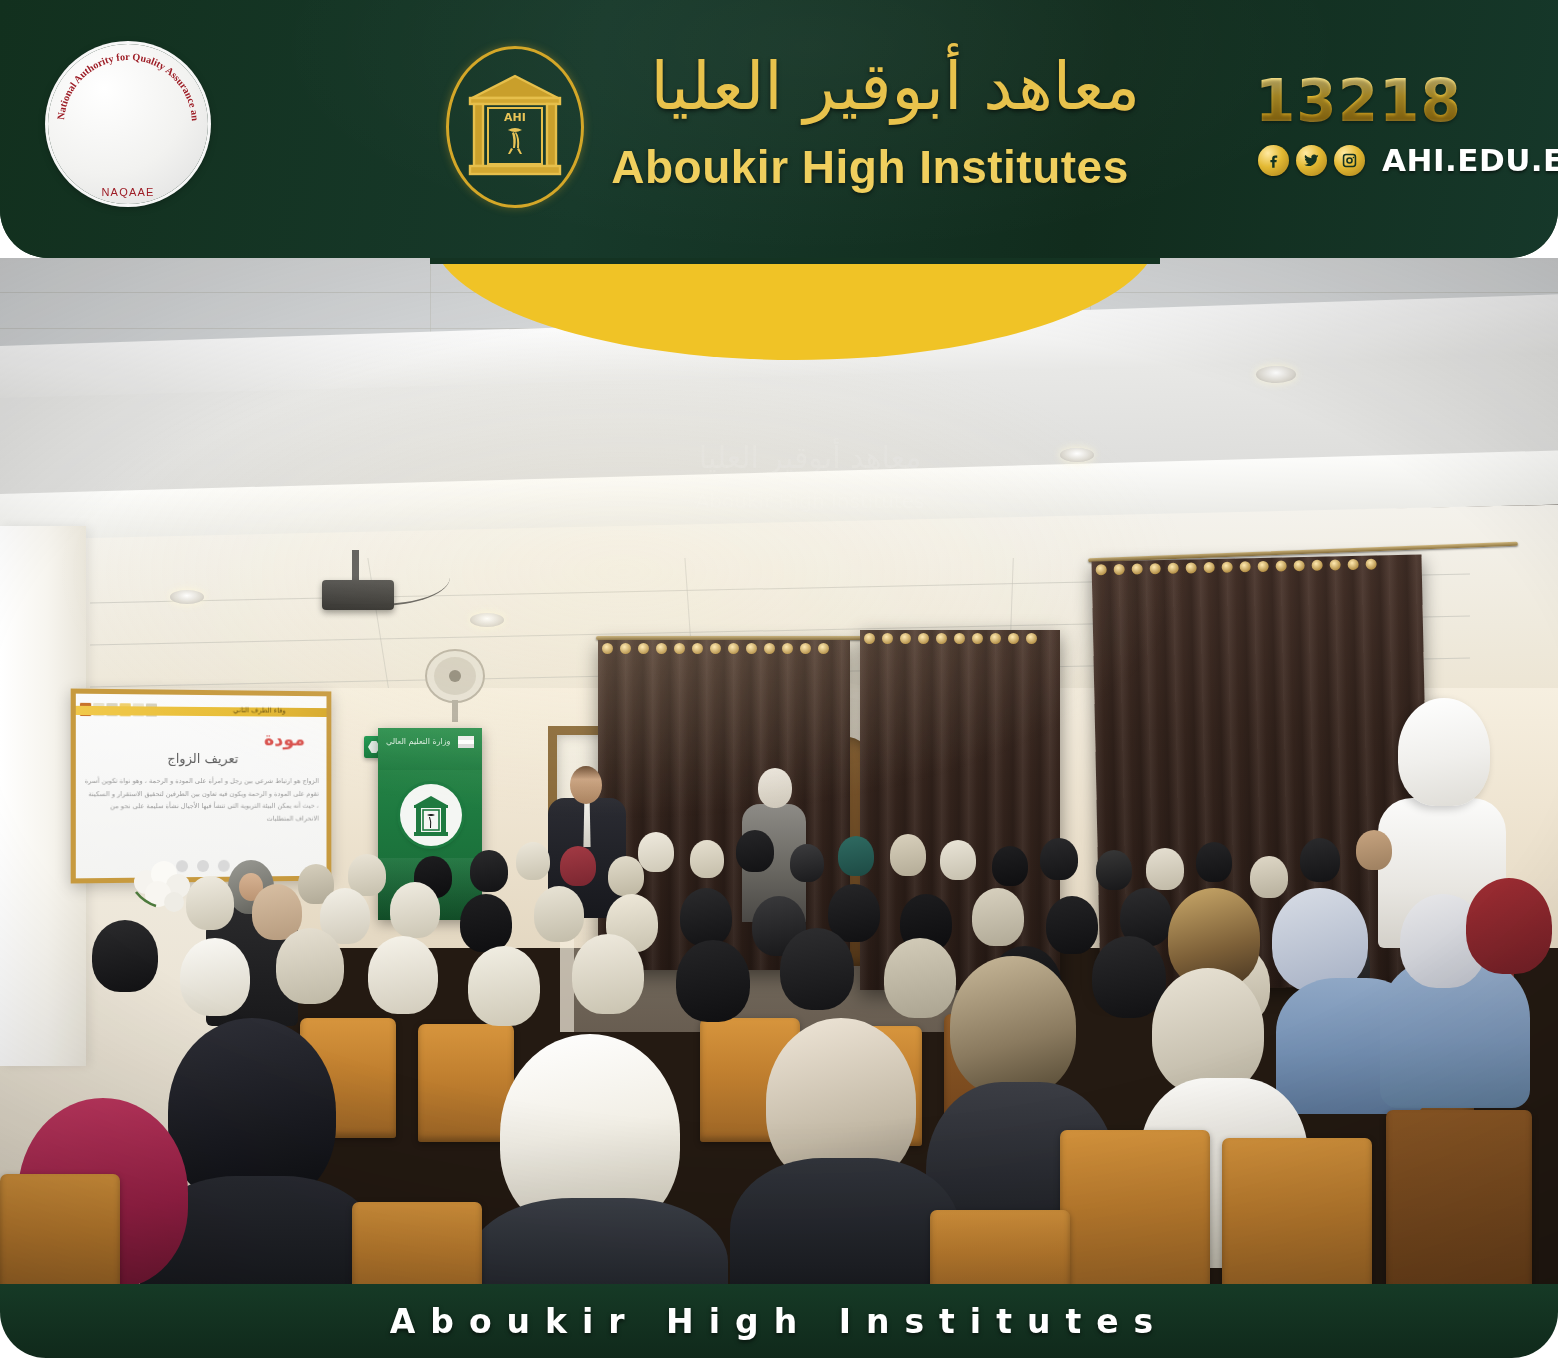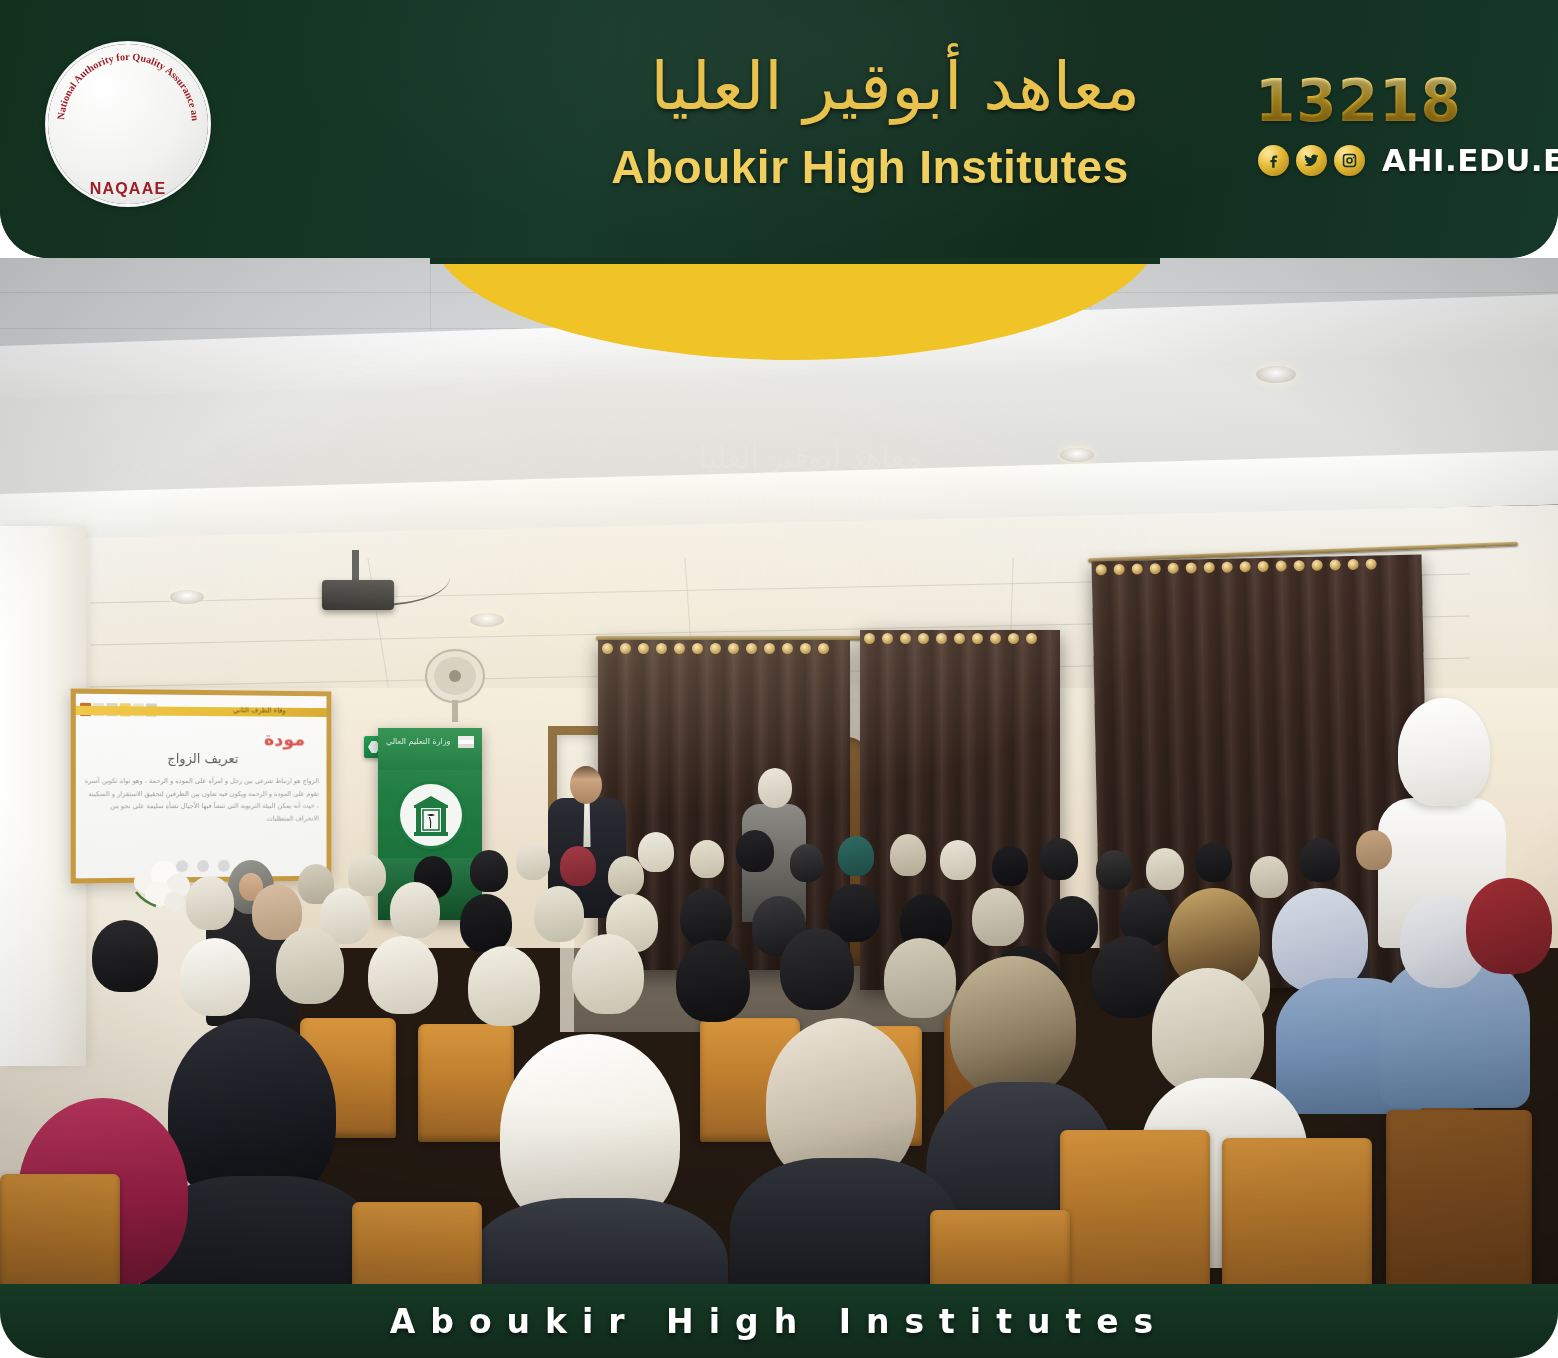--- a/index.html
+++ b/index.html
@@ -75,21 +75,21 @@
     border-radius:9px;transform:rotate(-12deg);
     box-shadow:inset 0 -2px 3px rgba(0,0,0,.18);
   }
   .naq-ribbon{
     position:absolute;left:44px;top:60px;width:16px;height:22px;
     background:#cf2127;clip-path:polygon(0 0,100% 0,100% 72%,50% 52%,0 72%);
     transform:rotate(-12deg);
   }
   .naq-word{
     position:absolute;left:0;bottom:6px;width:100%;text-align:center;
-    font-size:16px;font-weight:bold;color:#9d1c25;letter-spacing:1.2px;
+    font-size:11px;font-weight:normal;color:#9d1c25;letter-spacing:1.2px;
   }
   .naq-en-arc{position:absolute;inset:0;}
   .naq-en-arc text{font-size:10.2px;font-weight:bold;font-family:"Liberation Serif",serif;}
 
   
   .ahi-mark{
     position:absolute;left:446px;top:46px;width:138px;height:162px;
   }
   .ahi-oval{
     position:absolute;inset:0;border:3px solid #d4a728;border-radius:50%;
@@ -375,20 +375,41 @@
           <path id="arcTop" d="M 16,80 A 64,64 0 0 1 144,80"></path>
           <path id="arcBot" d="M 20,80 A 60,60 0 0 0 140,80"></path>
         </defs>
         <text fill="#9d1c25">
           <textPath href="#arcTop" startOffset="2%">National Authority for Quality Assurance and Accreditation of Education</textPath>
         </text>
       </svg>
       <div class="naq-word">NAQAAE</div>
     </div>
 
+    <div class="ahi-mark">
+      <div class="ahi-oval"></div>
+      <svg class="ahi-temple" viewBox="0 0 102 118">
+        <g fill="none" stroke="#dcae33" stroke-width="2.4">
+          <path d="M8,30 L51,8 L94,30 Z" fill="#c99f2b" stroke="#e6bf4b"></path>
+          <rect x="6" y="30" width="90" height="6" fill="#d2a832" stroke="#e6bf4b"></rect>
+          <rect x="10" y="36" width="9" height="62" fill="#caa02c" stroke="#e6bf4b"></rect>
+          <rect x="83" y="36" width="9" height="62" fill="#caa02c" stroke="#e6bf4b"></rect>
+          <rect x="6" y="98" width="90" height="8" fill="#d2a832" stroke="#e6bf4b"></rect>
+          <rect x="24" y="40" width="54" height="56" fill="none" stroke="#e6bf4b" stroke-width="2"></rect>
+        </g>
+        <text x="51" y="53" text-anchor="middle" fill="#e9c457" font-size="11" font-family="DejaVu Sans, sans-serif" font-weight="bold">AHI</text>
+        <g fill="#e9c457">
+          <path d="M44,62 q7,-4 14,0 q-4,2 -7,2 q-3,0 -7,-2 z"></path>
+          <path d="M50,64 q3,6 1,16 l-2,0 q1,-9 -1,-15 z"></path>
+          <path d="M52,64 q4,5 3,16 l-2,0 q1,-10 -2,-15 z"></path>
+          <path d="M47,80 l-3,6 l2,0 l3,-5 z"></path>
+          <path d="M55,80 l3,6 l-2,0 l-3,-5 z"></path>
+        </g>
+      </svg>
+    </div>
 
     <div class="brand-ar">معاهد أبوقير العليا</div>
     <div class="brand-en">Aboukir High Institutes</div>
 
     <div class="hotline">13218</div>
 
     <div class="socials">
       <span class="sicon">
         <svg viewBox="0 0 24 24">
             <path d="M14.5 8.5h2.2V5.6h-2.6c-2.4 0-3.8 1.4-3.8 3.9v1.8H8.1v3h2.2V21h3.1v-6.7h2.3l.4-3h-2.7V9.9c0-.9.2-1.4 1.1-1.4z"></path>

